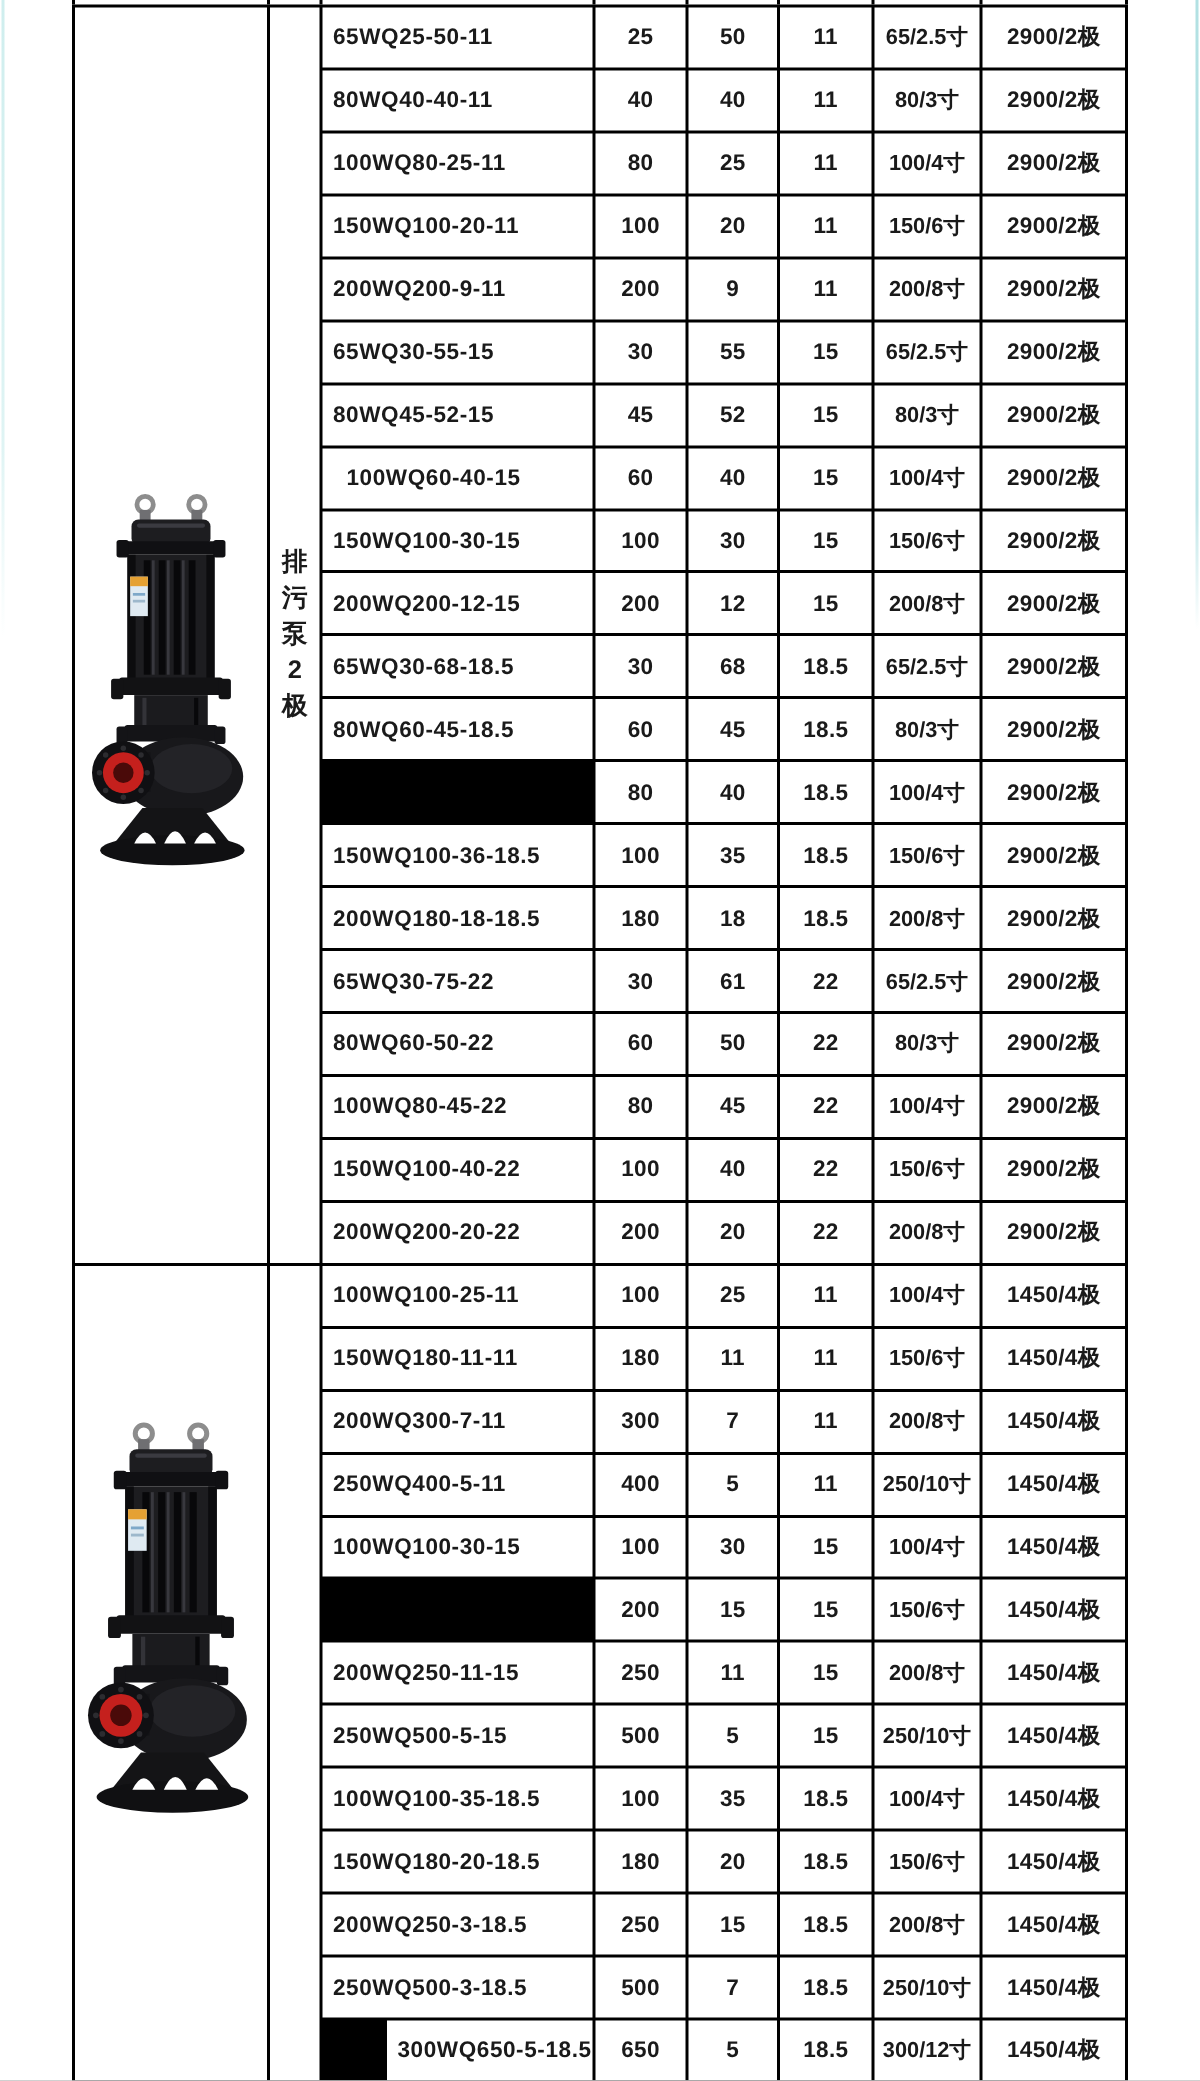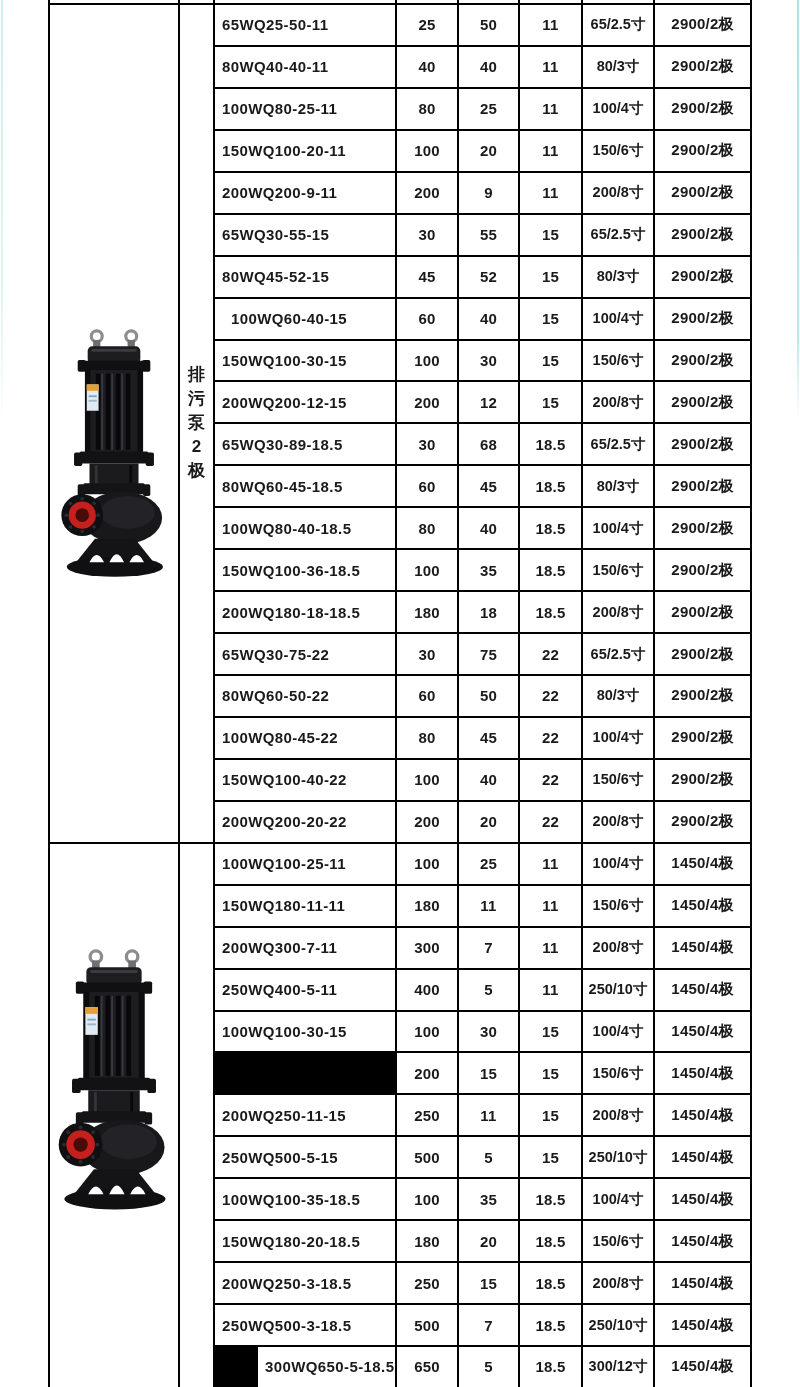--- a/index.html
+++ b/index.html
@@ -164,53 +164,52 @@
       <div class="cell head" style="grid-area: 9 / 5;">30</div>
       <div class="cell power" style="grid-area: 9 / 6;">15</div>
       <div class="cell outlet" style="grid-area: 9 / 7;">150/6寸</div>
       <div class="cell speed" style="grid-area: 9 / 8;">2900/2极</div>
       <div class="cell model" style="grid-area: 10 / 3;">200WQ200-12-15</div>
       <div class="cell flow" style="grid-area: 10 / 4;">200</div>
       <div class="cell head" style="grid-area: 10 / 5;">12</div>
       <div class="cell power" style="grid-area: 10 / 6;">15</div>
       <div class="cell outlet" style="grid-area: 10 / 7;">200/8寸</div>
       <div class="cell speed" style="grid-area: 10 / 8;">2900/2极</div>
-      <div class="cell model" style="grid-area: 11 / 3;">65WQ30-89-18.5</div>
+      <div class="cell model" style="grid-area: 11 / 3;">65WQ30-68-18.5</div>
       <div class="cell flow" style="grid-area: 11 / 4;">30</div>
       <div class="cell head" style="grid-area: 11 / 5;">68</div>
       <div class="cell power" style="grid-area: 11 / 6;">18.5</div>
       <div class="cell outlet" style="grid-area: 11 / 7;">65/2.5寸</div>
       <div class="cell speed" style="grid-area: 11 / 8;">2900/2极</div>
       <div class="cell model" style="grid-area: 12 / 3;">80WQ60-45-18.5</div>
       <div class="cell flow" style="grid-area: 12 / 4;">60</div>
       <div class="cell head" style="grid-area: 12 / 5;">45</div>
       <div class="cell power" style="grid-area: 12 / 6;">18.5</div>
       <div class="cell outlet" style="grid-area: 12 / 7;">80/3寸</div>
       <div class="cell speed" style="grid-area: 12 / 8;">2900/2极</div>
-      <div class="cell model" style="grid-area: 13 / 3;">100WQ80-40-18.5</div>
       <div class="cell flow" style="grid-area: 13 / 4;">80</div>
       <div class="cell head" style="grid-area: 13 / 5;">40</div>
       <div class="cell power" style="grid-area: 13 / 6;">18.5</div>
       <div class="cell outlet" style="grid-area: 13 / 7;">100/4寸</div>
       <div class="cell speed" style="grid-area: 13 / 8;">2900/2极</div>
       <div class="cell model" style="grid-area: 14 / 3;">150WQ100-36-18.5</div>
       <div class="cell flow" style="grid-area: 14 / 4;">100</div>
       <div class="cell head" style="grid-area: 14 / 5;">35</div>
       <div class="cell power" style="grid-area: 14 / 6;">18.5</div>
       <div class="cell outlet" style="grid-area: 14 / 7;">150/6寸</div>
       <div class="cell speed" style="grid-area: 14 / 8;">2900/2极</div>
       <div class="cell model" style="grid-area: 15 / 3;">200WQ180-18-18.5</div>
       <div class="cell flow" style="grid-area: 15 / 4;">180</div>
       <div class="cell head" style="grid-area: 15 / 5;">18</div>
       <div class="cell power" style="grid-area: 15 / 6;">18.5</div>
       <div class="cell outlet" style="grid-area: 15 / 7;">200/8寸</div>
       <div class="cell speed" style="grid-area: 15 / 8;">2900/2极</div>
       <div class="cell model" style="grid-area: 16 / 3;">65WQ30-75-22</div>
       <div class="cell flow" style="grid-area: 16 / 4;">30</div>
-      <div class="cell head" style="grid-area: 16 / 5;">75</div>
+      <div class="cell head" style="grid-area: 16 / 5;">61</div>
       <div class="cell power" style="grid-area: 16 / 6;">22</div>
       <div class="cell outlet" style="grid-area: 16 / 7;">65/2.5寸</div>
       <div class="cell speed" style="grid-area: 16 / 8;">2900/2极</div>
       <div class="cell model" style="grid-area: 17 / 3;">80WQ60-50-22</div>
       <div class="cell flow" style="grid-area: 17 / 4;">60</div>
       <div class="cell head" style="grid-area: 17 / 5;">50</div>
       <div class="cell power" style="grid-area: 17 / 6;">22</div>
       <div class="cell outlet" style="grid-area: 17 / 7;">80/3寸</div>
       <div class="cell speed" style="grid-area: 17 / 8;">2900/2极</div>
       <div class="cell model" style="grid-area: 18 / 3;">100WQ80-45-22</div>

